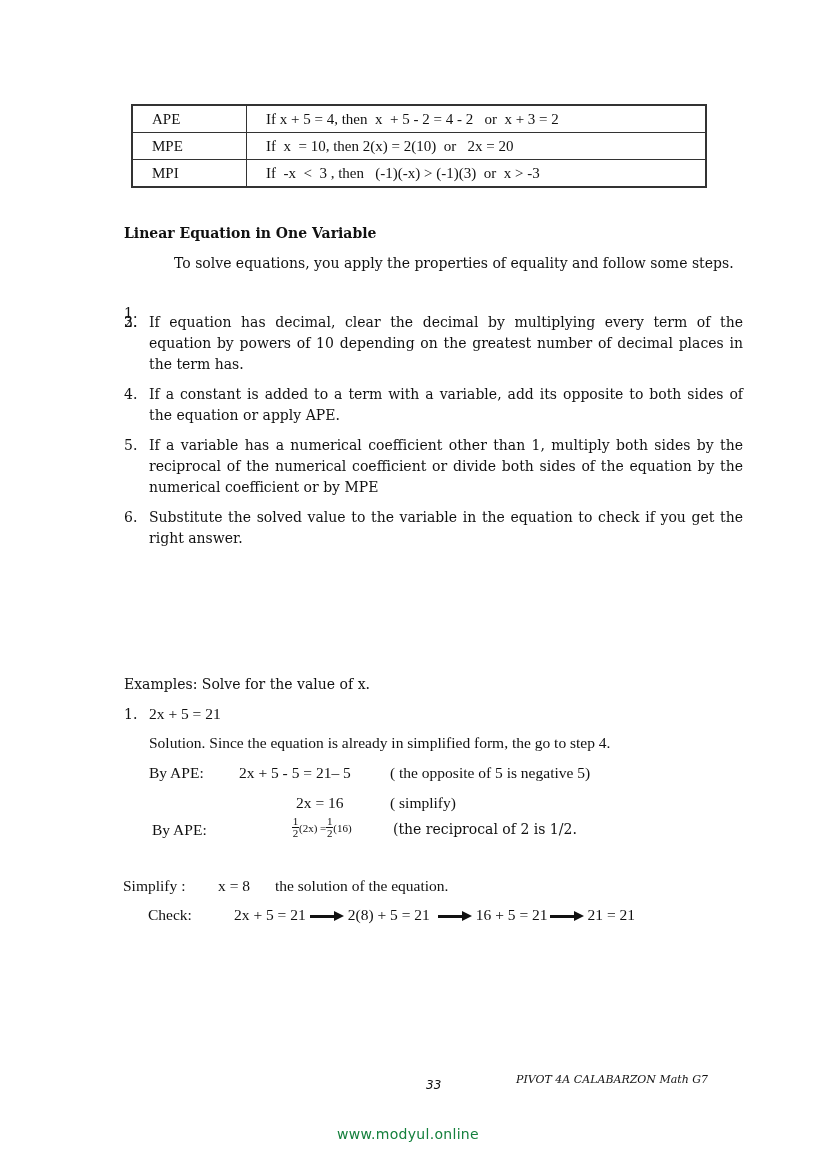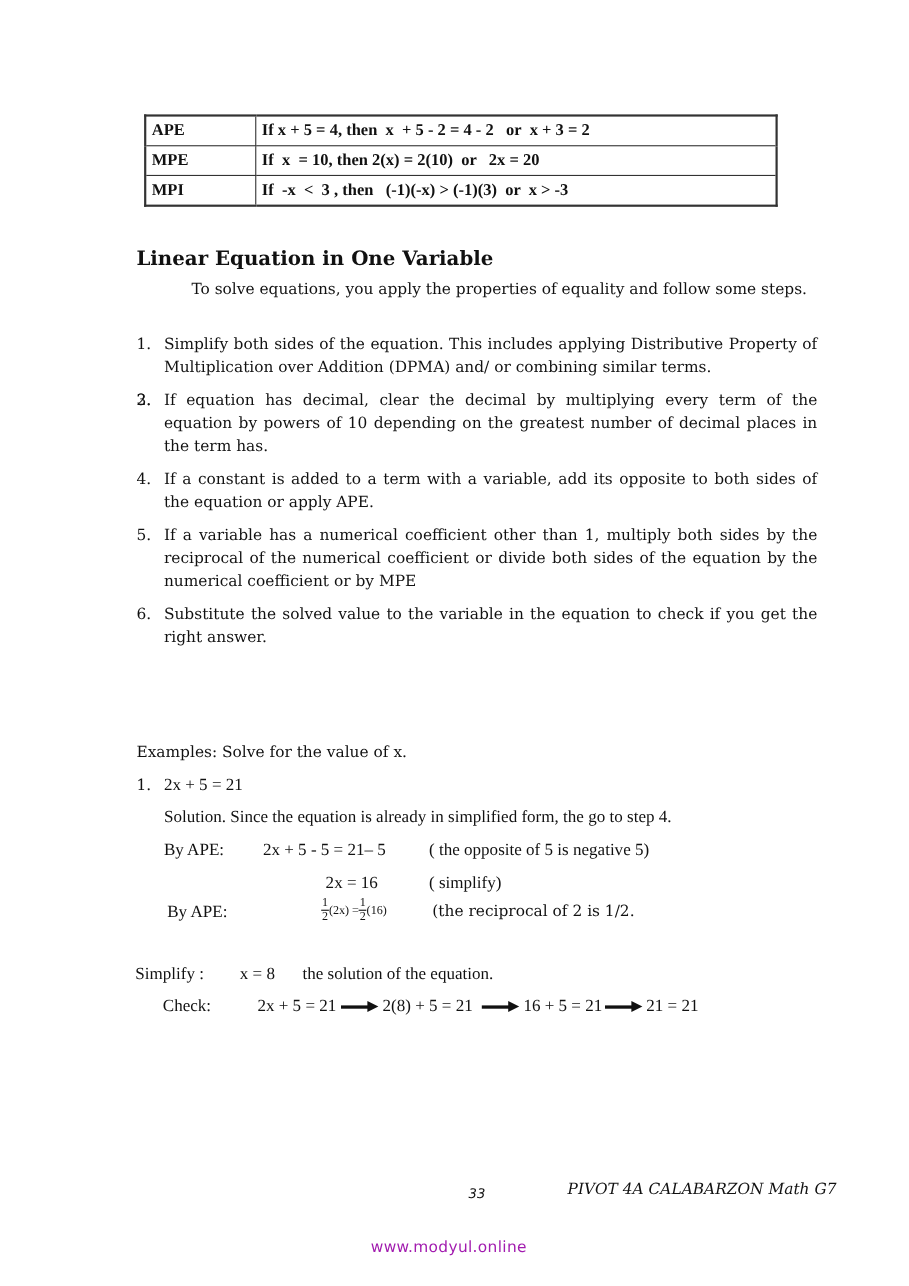--- a/index.html
+++ b/index.html
@@ -3,48 +3,48 @@
 <meta charset="utf-8">
 <style>
   html, body { margin: 0; padding: 0; background: #ffffff; }
   body { width: 826px; height: 1169px; position: relative; overflow: hidden; color: #111; }
 
   
   .props {
     position: absolute; left: 131px; top: 104px; width: 576px;
     border-collapse: collapse; font-family: "Liberation Serif", serif; font-size: 15px;
   }
-  .props td { border: 1px solid #333; height: 26px; padding: 0 0 0 5px; vertical-align: middle; font-weight: bold; }
+  .props td { border: 1px solid #333; height: 26px; padding: 0 0 0 19px; vertical-align: middle; }
   .props tr:first-child td { border-top: 2px solid #333; }
   .props tr:last-child td { border-bottom: 2px solid #333; }
   .props td:first-child { width: 94px; border-left: 2px solid #333; }
   .props td:last-child { border-right: 2px solid #333; }
 
   .abs { position: absolute; }
-  .heading { left: 124px; top: 225px; font-family: "DejaVu Serif", serif; font-weight: bold; font-size: 18px; }
+  .heading { left: 124px; top: 225px; font-family: "DejaVu Serif", serif; font-weight: bold; font-size: 14px; }
   .para { font-family: "DejaVu Serif", serif; font-size: 14px; line-height: 21px; text-align: justify; }
   .intro { left: 124px; top: 253px; width: 619px; text-indent: 50px; }
 
   .steps { left: 124px; top: 303px; width: 619px; margin: 0; padding: 0; list-style: none; }
   .steps li { position: relative; padding-left: 25px; margin-bottom: 9px; }
   .steps .num { position: absolute; left: 0; top: 0; }
 
   .tnr-line { font-family: "Liberation Serif", serif; font-size: 15.5px; white-space: nowrap; text-align: center; }
 
   .frac { display: inline-flex; flex-direction: column; align-items: center; font-size: 11px; line-height: 11px; vertical-align: middle; }
   .frac .bar { border-top: 1px solid #111; width: 7px; height: 0; }
   .small { font-size: 11px; }
 
   .arrow { display: inline-block; position: relative; width: 34px; height: 10px; vertical-align: middle; margin: 0 4px; }
   .arrow::before { content: ""; position: absolute; left: 0; right: 8px; top: 4px; height: 2.5px; background: #111; }
   .arrow::after { content: ""; position: absolute; right: 0; top: 0; border-left: 10px solid #111; border-top: 5px solid transparent; border-bottom: 5px solid transparent; }
 
   .pagenum { left: 426px; top: 1078px; font-family: "DejaVu Sans", sans-serif; font-size: 12px; font-style: italic; }
-  .footer { left: 516px; top: 1073px; font-family: "DejaVu Serif", serif; font-style: italic; font-size: 14px; }
-  .watermark { left: 337px; top: 1126px; font-family: "DejaVu Sans", sans-serif; font-size: 14px; color: #a21caf; letter-spacing: 0.3px; }
+  .footer { left: 516px; top: 1073px; font-family: "DejaVu Serif", serif; font-style: italic; font-size: 11px; }
+  .watermark { left: 337px; top: 1126px; font-family: "DejaVu Sans", sans-serif; font-size: 14px; color: #15803d; letter-spacing: 0.3px; }
 </style>
 </head>
 <body>
 
 <table class="props">
   <tbody>
     <tr>
       <td>APE</td>
       <td style="white-space:pre">If x + 5 = 4, then  x  + 5 - 2 = 4 - 2   or  x + 3 = 2</td>
     </tr>
@@ -57,21 +57,21 @@
       <td style="white-space:pre">If  -x  &lt;  3 , then   (-1)(-x) &gt; (-1)(3)  or  x &gt; -3</td>
     </tr>
   </tbody>
 </table>
 
 <div class="abs heading">Linear Equation in One Variable</div>
 
 <div class="abs para intro">To solve equations, you apply the properties of equality and  follow some steps.</div>
 
 <ol class="abs para steps">
-  <li><span class="num">1.</span><span>Simplify both sides of the equation. This includes applying Distributive Property of  Multiplication over Addition (DPMA) and/ or combining similar terms.</span></li>
+  <li><span class="num">1.</span></li>
   <li><span class="num">2.</span></li>
   <li><span class="num">3.</span><span>If equation has decimal, clear the decimal by multiplying every term of the equation by powers of 10 depending on the greatest number of decimal places in the term has.</span></li>
   <li><span class="num">4.</span><span>If a constant is added to a term with a variable, add its opposite to both sides of the equation or apply APE.</span></li>
   <li><span class="num">5.</span><span>If a variable has  a numerical coefficient other than 1, multiply both sides by the reciprocal of the numerical coefficient or divide both sides of the equation by the numerical coefficient or by MPE</span></li>
   <li><span class="num">6.</span><span>Substitute the solved value to the variable in the equation to check if you get the right answer.</span></li>
 </ol>
 
 <div class="abs para" style="left:124px; top:674px;">Examples: Solve for the value of x.</div>
 
 <div class="abs para" style="left:124px; top:704px;">1.</div>

